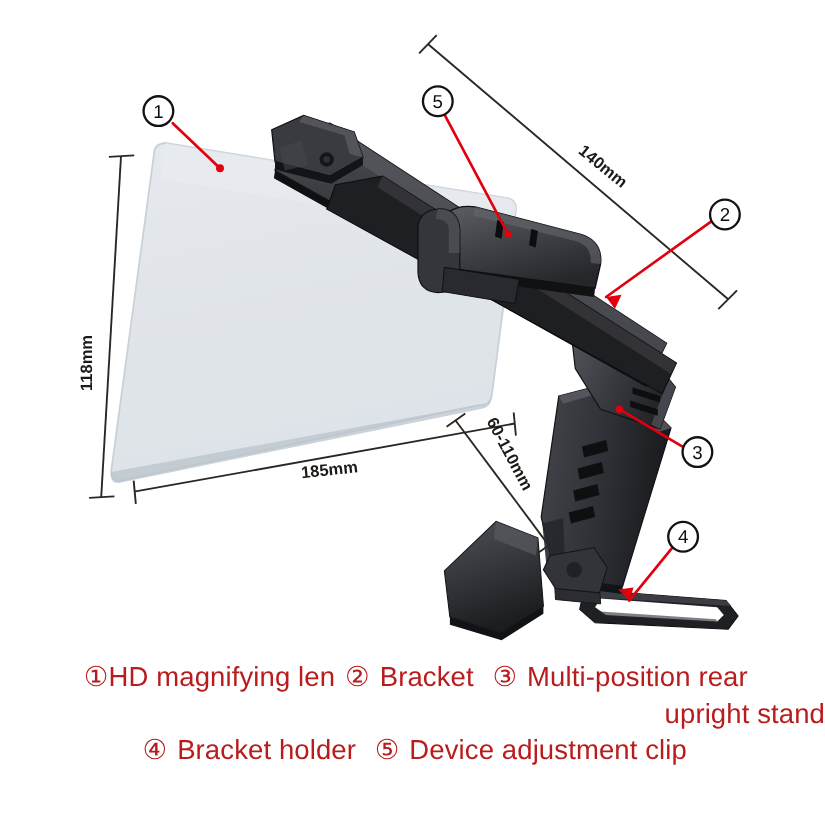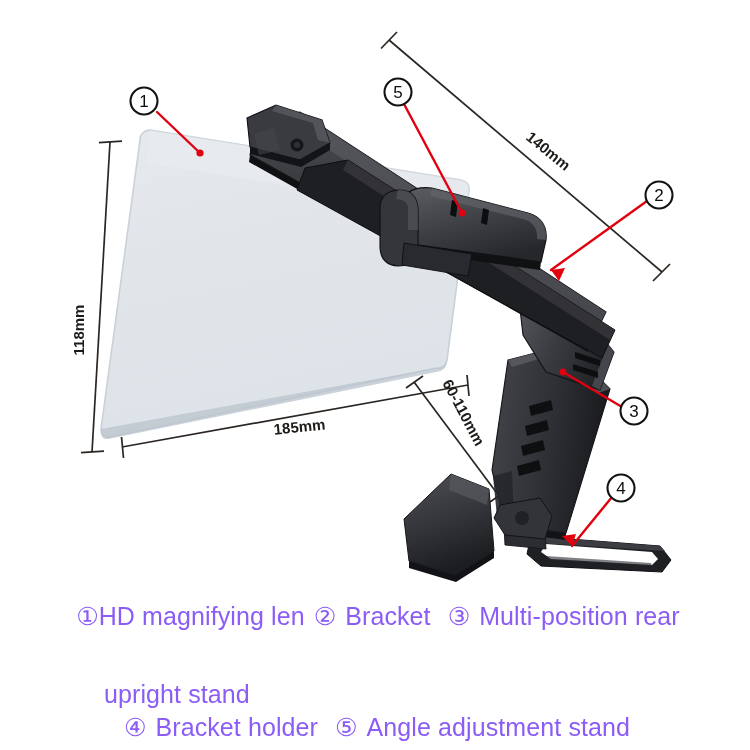--- a/index.html
+++ b/index.html
@@ -18,25 +18,25 @@
   #art{position:absolute;left:0;top:0;width:750px;height:750px;}
   .caption-block{
     position:absolute;
     left:0;top:600px;width:750px;
     text-align:center;
   }
   .cap-line{
     font-size:25px;
     line-height:33px;
     letter-spacing:0.1px;
-    color:#8b5cf6;
+    color:#b91c1c;
     white-space:nowrap;
   }
   .cap-line.l1{padding-left:6px;}
-  .cap-line.l2{padding-left:104px;text-align:left;margin-top:45px;}
+  .cap-line.l2{padding-left:76px;text-align:right;}
   .cap-line.l3{padding-left:4px;}
   .cap-seg{display:inline-block;}
   .gap-s{display:inline-block;width:9px;}
   .gap-m{display:inline-block;width:17px;}
 </style>
 </head>
 <body>
 
 <div id="stage">
 
@@ -219,17 +219,17 @@
   </svg>
 
   <div class="caption-block">
     <div class="cap-line l1">
       <span class="cap-seg">①</span><span class="cap-seg">HD magnifying len</span><span class="gap-s"></span><span class="cap-seg">②</span><span class="gap-s"></span><span class="cap-seg">Bracket</span><span class="gap-m"></span><span class="cap-seg">③</span><span class="gap-s"></span><span class="cap-seg">Multi-position rear</span>
     </div>
     <div class="cap-line l2">
       <span class="cap-seg">upright stand</span>
     </div>
     <div class="cap-line l3">
-      <span class="cap-seg">④</span><span class="gap-s"></span><span class="cap-seg">Bracket holder</span><span class="gap-m"></span><span class="cap-seg">⑤</span><span class="gap-s"></span><span class="cap-seg">Angle adjustment stand</span>
+      <span class="cap-seg">④</span><span class="gap-s"></span><span class="cap-seg">Bracket holder</span><span class="gap-m"></span><span class="cap-seg">⑤</span><span class="gap-s"></span><span class="cap-seg">Device adjustment clip</span>
     </div>
   </div>
 
 </div>
 
 </body></html>

